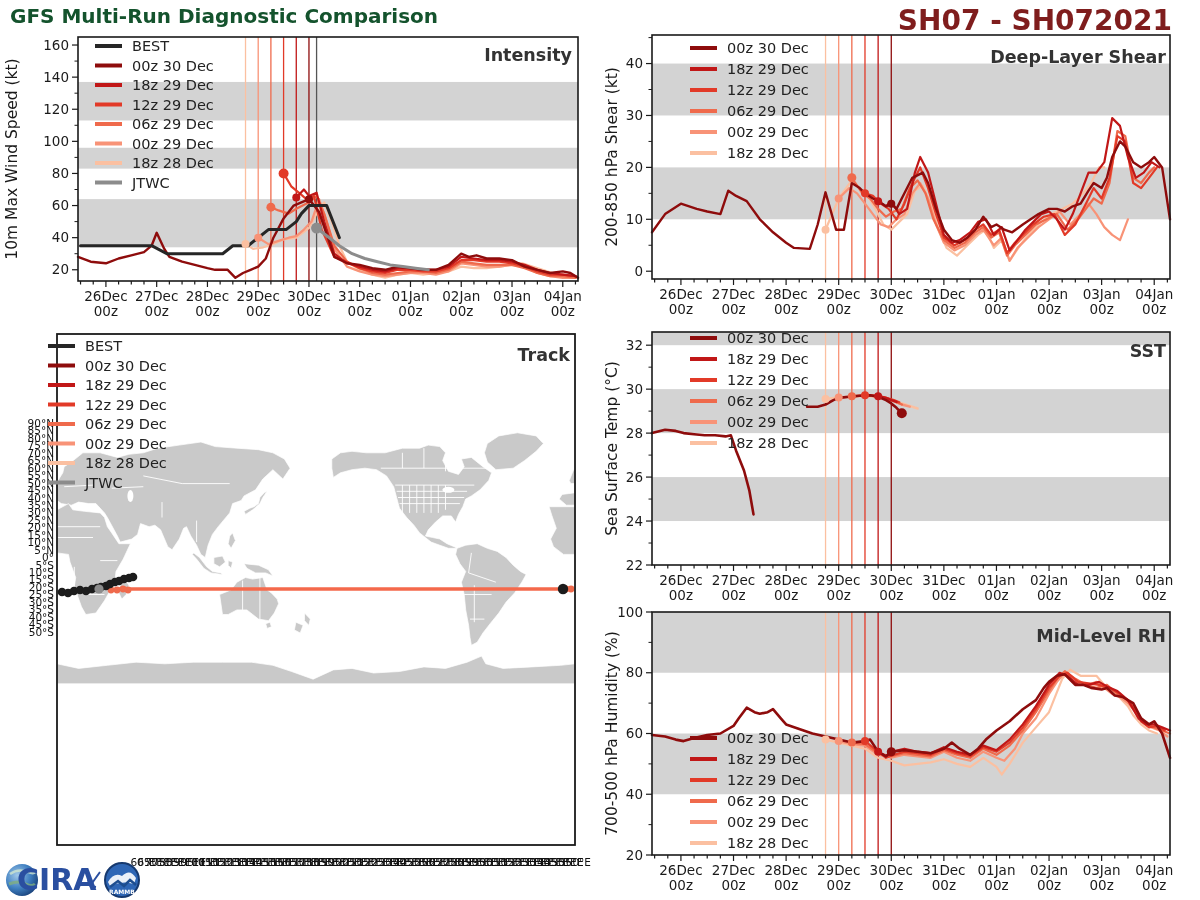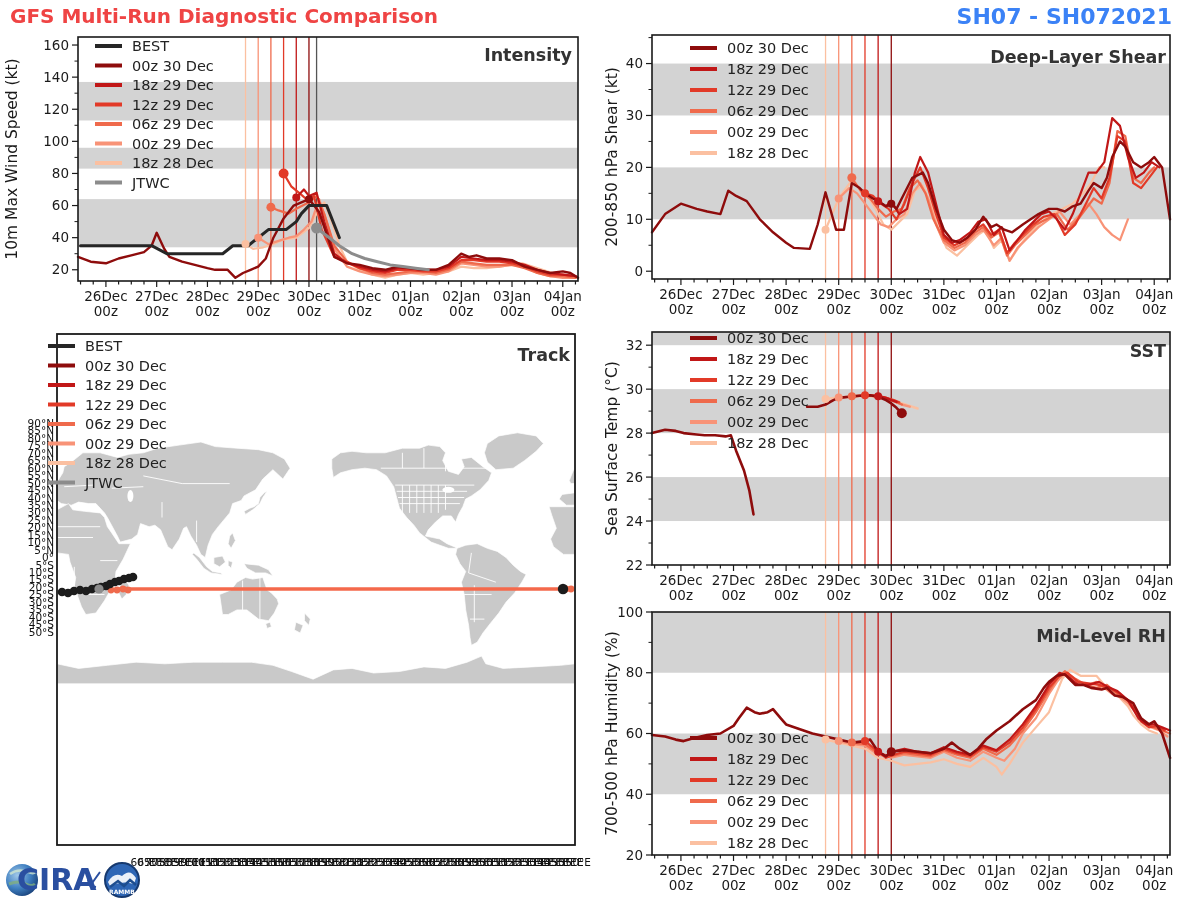--- a/index.html
+++ b/index.html
@@ -1,19 +1,19 @@
 <!DOCTYPE html>
 <html><head>
 <meta charset="utf-8">
 <style>
   html,body{margin:0;padding:0;background:#fff;font-family:"DejaVu Sans",sans-serif;}
   #fig{position:relative;width:1200px;height:900px;background:#fff;overflow:hidden;}
   .hdr{position:absolute;top:2px;left:0;width:1200px;height:28px;}
-  .hdr .tL{position:absolute;left:10px;top:2px;font-size:20px;font-weight:bold;color:#ef4444;}
-  .hdr .tR{position:absolute;right:28px;top:2px;font-size:22px;font-weight:bold;color:#3b82f6;}
+  .hdr .tL{position:absolute;left:10px;top:2px;font-size:20px;font-weight:bold;color:#14532d;}
+  .hdr .tR{position:absolute;right:28px;top:2px;font-size:28px;font-weight:bold;color:#7f1d1d;}
   svg{position:absolute;}
   #svg-intensity{left:0;top:30px;}
   #svg-shear{left:600px;top:30px;}
   #svg-sst{left:600px;top:320px;}
   #svg-rh{left:600px;top:605px;}
   #svg-track{left:0;top:330px;}
   #logo{position:absolute;left:4px;top:856px;width:150px;height:44px;display:flex;align-items:center;gap:3px;text-align:right;}
 </style>
 </head>
 <body>

